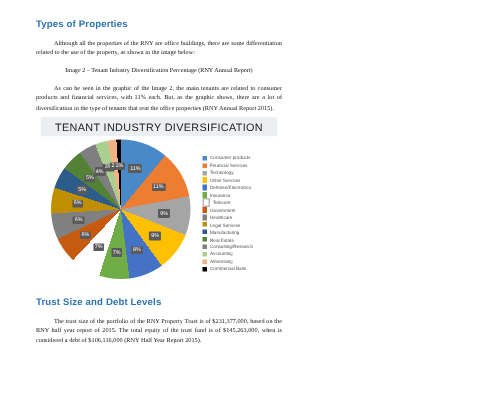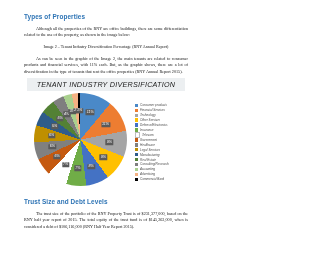--- a/index.html
+++ b/index.html
@@ -52,21 +52,20 @@
   }
 
   
   .chart-block {
     position: relative;
     width: 158px;
     height: 110px;
     margin: 1px auto 4px auto;
     background: #ffffff;
     overflow: hidden;
-    font-style: italic;
   }
   .chart-title-bar {
     height: 13px;
     background: #eceff1;
     display: flex;
     align-items: center;
     justify-content: center;
   }
   .chart-title {
     font-family: "Liberation Sans", sans-serif;

